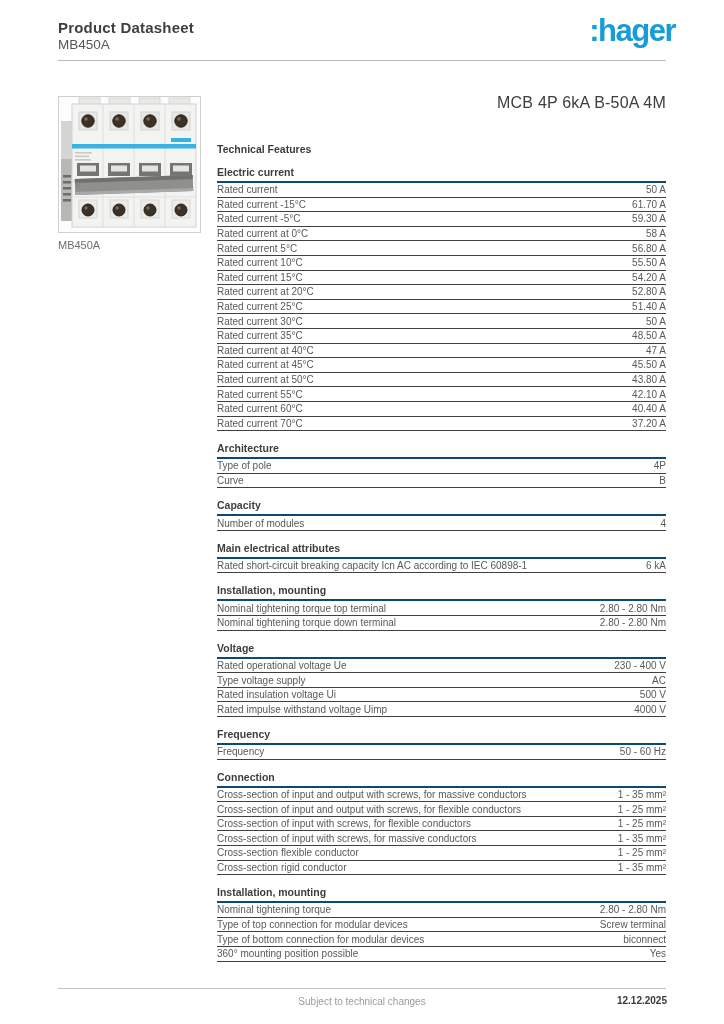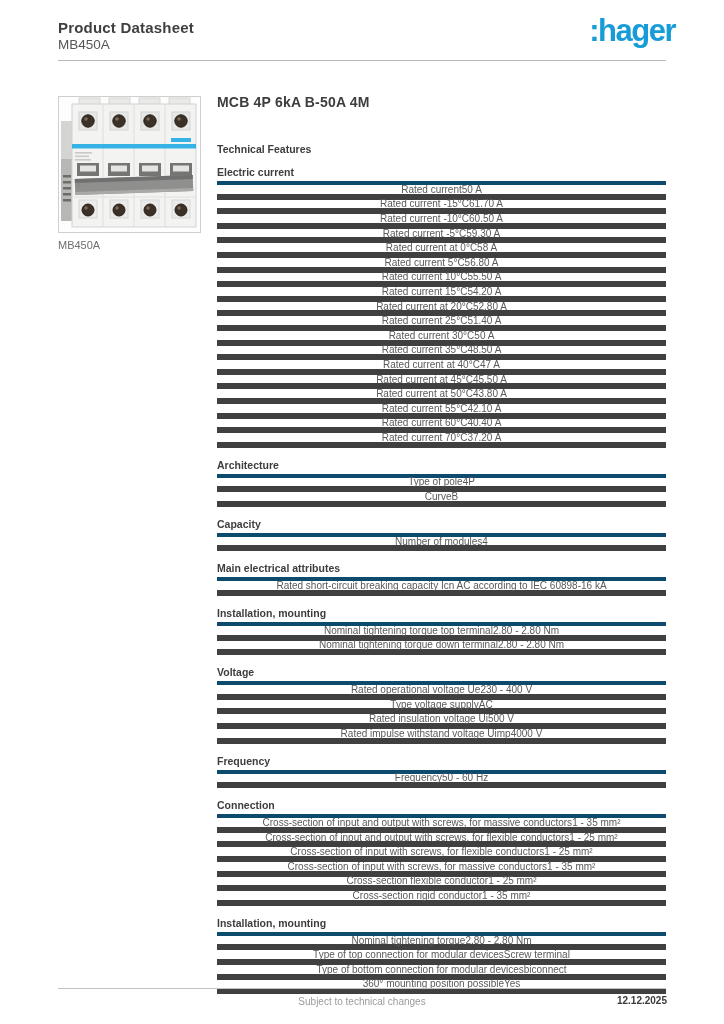--- a/index.html
+++ b/index.html
@@ -15,28 +15,28 @@
     color:#189cd8; letter-spacing:-1.5px; line-height:34px; }
   .header-rule { position:absolute; left:58px; right:58px; top:60px; height:1px; background:#b9b9b9; }
 
   
   .figure-box { position:absolute; left:58px; top:96px; width:143px; height:137px;
     border:1px solid #cfcfcf; background:#fdfdfd; overflow:hidden; }
   .figure-caption { position:absolute; left:58px; top:239px; font-size:11px; color:#6e6e6e; }
 
   
   .spec-col { position:absolute; left:217px; top:96px; width:449px; }
-  .product-title { font-size:14px; font-weight:bold; color:#3d3d3d; line-height:13px; letter-spacing:.2px; }
+  .product-title { font-size:16px; font-weight:normal; color:#3d3d3d; line-height:13px; letter-spacing:.2px;text-align:right; }
   .features-heading { font-size:10.5px; font-weight:bold; color:#3d3d3d; margin-top:34px; line-height:12px; }
   .sections { margin-top:1px; }
   .section { margin-top:12px; }
   .section-title { font-size:10.5px; font-weight:bold; color:#3d3d3d; line-height:11px;
-    padding-bottom:3px; border-bottom:4px solid #0c4a6e; }
-  .row { display:flex; justify-content:center; align-items:center; height:14.6px;
-    border-bottom:6px solid #404040; font-size:10px; color:#595959; }
+    padding-bottom:3px; border-bottom:2px solid #0c4a6e; }
+  .row { display:flex; justify-content:space-between; align-items:center; height:14.6px;
+    border-bottom:1px solid #404040; font-size:10px; color:#595959; }
   .row .lbl { white-space:nowrap; }
   .row .val { white-space:nowrap; text-align:right; }
 
   
   .footer-rule { position:absolute; left:58px; right:58px; top:988px; height:1px; background:#c2c2c2; }
   .footer-note { position:absolute; left:0; right:0; top:996px; text-align:center;
     font-size:10px; color:#9b9b9b; }
   .footer-date { position:absolute; right:57px; top:995px; font-size:10px; font-weight:bold; color:#3a3a3a;margin-left:16px; }
 </style>
 </head>
@@ -138,24 +138,20 @@
           <div class="section-title">Electric current</div>
           <div class="row">
             <span class="lbl">Rated current</span>
             <span class="val">50 A</span>
           </div>
           <div class="row">
             <span class="lbl">Rated current -15°C</span>
             <span class="val">61.70 A</span>
           </div>
           <div class="row">
-            <span class="lbl">Rated current -10°C</span>
-            <span class="val">60.50 A</span>
-          </div>
-          <div class="row">
             <span class="lbl">Rated current -5°C</span>
             <span class="val">59.30 A</span>
           </div>
           <div class="row">
             <span class="lbl">Rated current at 0°C</span>
             <span class="val">58 A</span>
           </div>
           <div class="row">
             <span class="lbl">Rated current 5°C</span>
             <span class="val">56.80 A</span>

